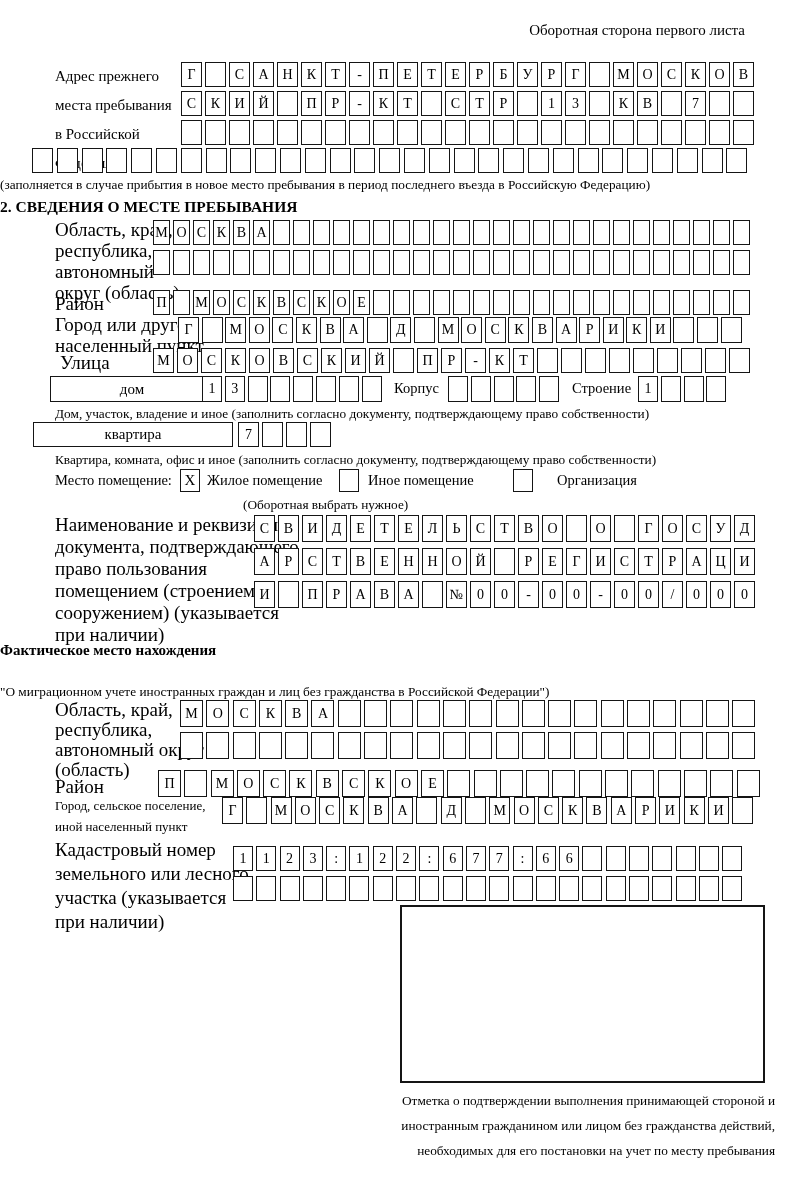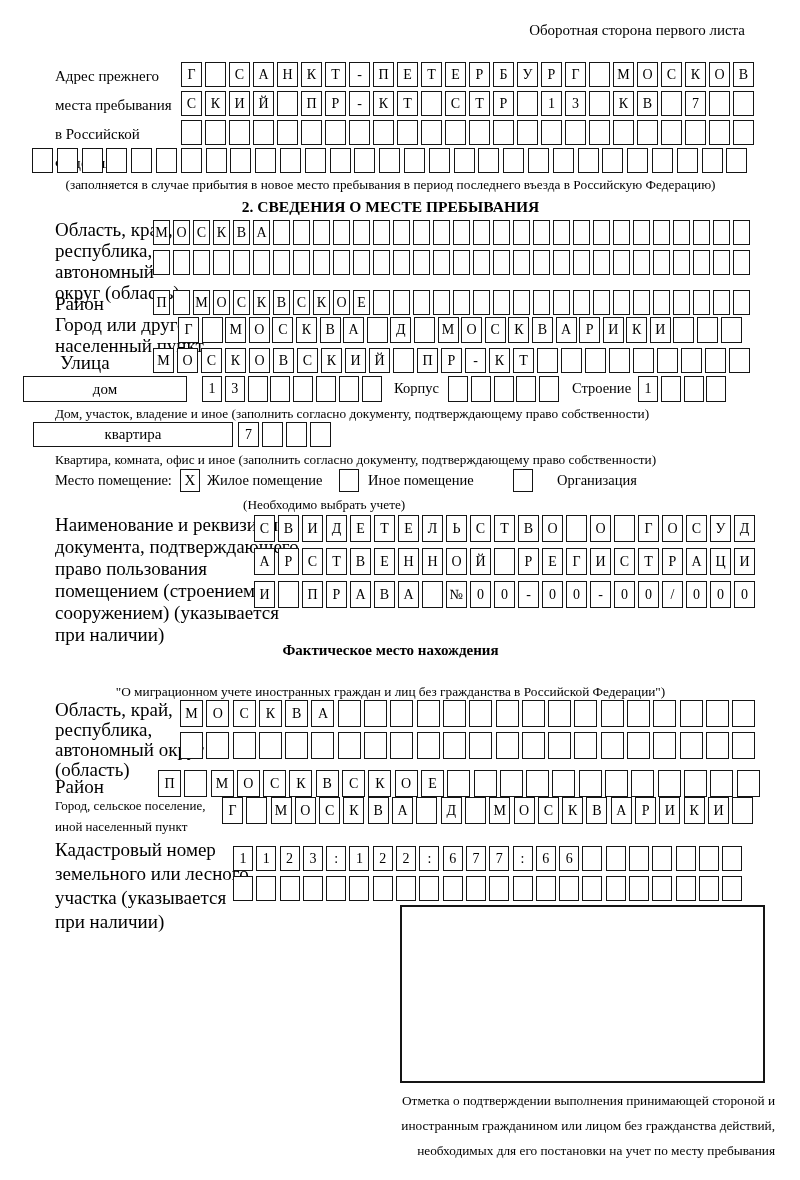--- a/index.html
+++ b/index.html
@@ -2,21 +2,21 @@
 <html><head>
 <meta charset="utf-8">
 <style>
   * { margin:0; padding:0; box-sizing:border-box; }
   html,body { background:#fff; }
   body { font-family:"Liberation Serif","DejaVu Serif",serif; color:#000; }
   #page { position:relative; width:800px; height:1180px; background:#fff; overflow:hidden; }
   .abs { position:absolute; }
   .lbl { font-size:19px; line-height:21px; white-space:pre-line; }
   .note { font-size:13.3px; }
-  .center { width:781px; left:0; text-align:center; }
+  .center { width:781px; left:0; text-align:left; }
   .bold { font-weight:bold; }
 
   .cellrow { display:flex; }
   .cell { flex:none; display:flex; align-items:center; justify-content:center;
           border:1.8px solid #151515; background:#fff; font-size:14px; }
 
   .cra  .cell { width:21px; height:25px; margin-right:3px; }    
   .cra4 .cell { width:21px; height:25px; margin-right:3.8px; }  
   .cr20 .cell { width:17px; height:25px; margin-right:3px; }    
   .crg  .cell { width:21px; height:26px; margin-right:2.6px; }  
@@ -313,21 +313,21 @@
       <span class="cell"></span>
       <span class="cell"></span>
       <span class="cell"></span>
       <span class="cell"></span>
       <span class="cell"></span>
       <span class="cell"></span>
       <span class="cell"></span>
       <span class="cell"></span>
     </div>
 
-  <div class="abs fieldbox" style="left:23px; top:376px; width:164px; height:26px;">дом</div>
+  <div class="abs fieldbox" style="left:50px; top:376px; width:164px; height:26px;">дом</div>
   <div class="abs cellrow crd" style="left:202px; top:376px;">
       <span class="cell">1</span>
       <span class="cell">3</span>
       <span class="cell"></span>
       <span class="cell"></span>
       <span class="cell"></span>
       <span class="cell"></span>
       <span class="cell"></span>
       <span class="cell"></span>
     </div>
@@ -357,21 +357,21 @@
     </div>
   <div class="abs note" style="left:55px; top:452px;">Квартира, комната, офис и иное (заполнить согласно документу, подтверждающему право собственности)</div>
 
   <div class="abs" style="left:55px; top:472px; font-size:14.5px;">Место помещение:</div>
   <div class="abs chk" style="left:180px; top:469px;">X</div>
   <div class="abs" style="left:207px; top:472px; font-size:14.5px;">Жилое помещение</div>
   <div class="abs chk" style="left:339px; top:469px;"></div>
   <div class="abs" style="left:368px; top:472px; font-size:14.5px;">Иное помещение</div>
   <div class="abs chk" style="left:513px; top:469px;"></div>
   <div class="abs" style="left:557px; top:472px; font-size:14.5px;">Организация</div>
-  <div class="abs note" style="left:243px; top:497px;">(Необходимо выбрать учете)</div>
+  <div class="abs note" style="left:243px; top:497px;">(Оборотная выбрать нужное)</div>
 
   <div class="abs lbl" style="left:55px; top:514px; line-height:22px;">Наименование и реквизиты
 документа, подтверждающего
 право пользования
 помещением (строением,
 сооружением) (указывается
 при наличии)</div>
   <div class="abs cellrow crn" style="left:254px; top:515px;">
       <span class="cell">С</span>
       <span class="cell">В</span>

